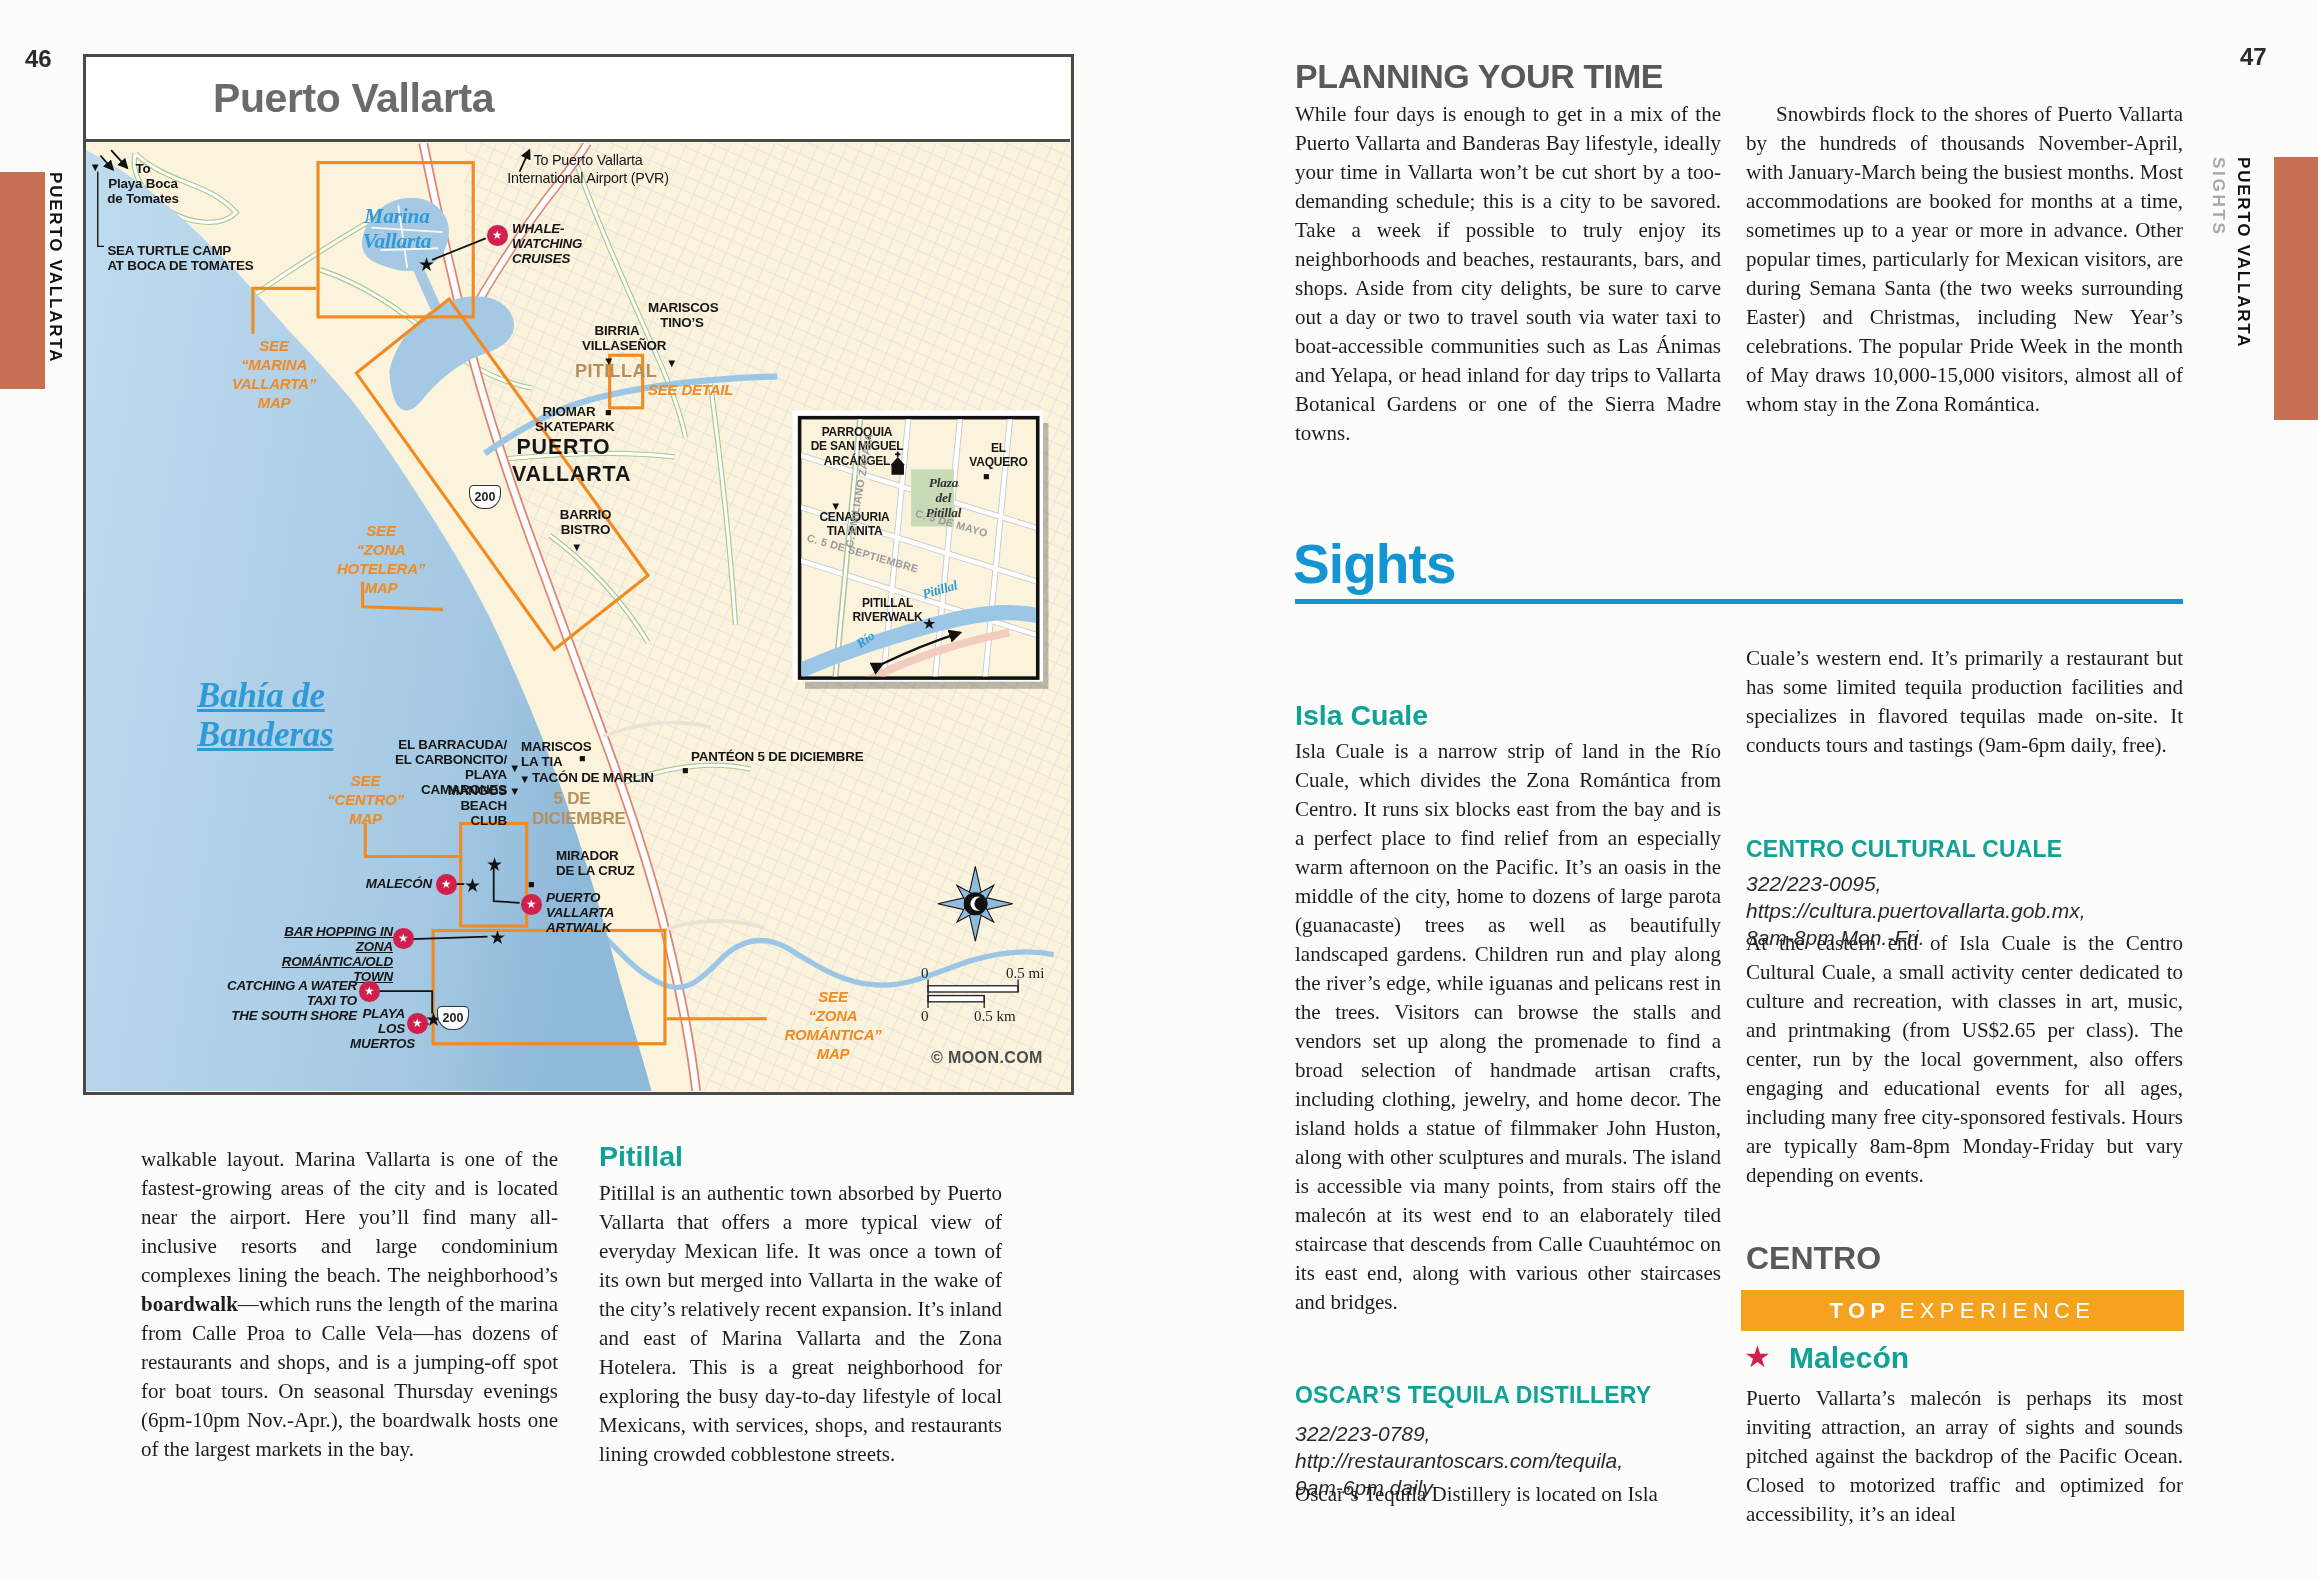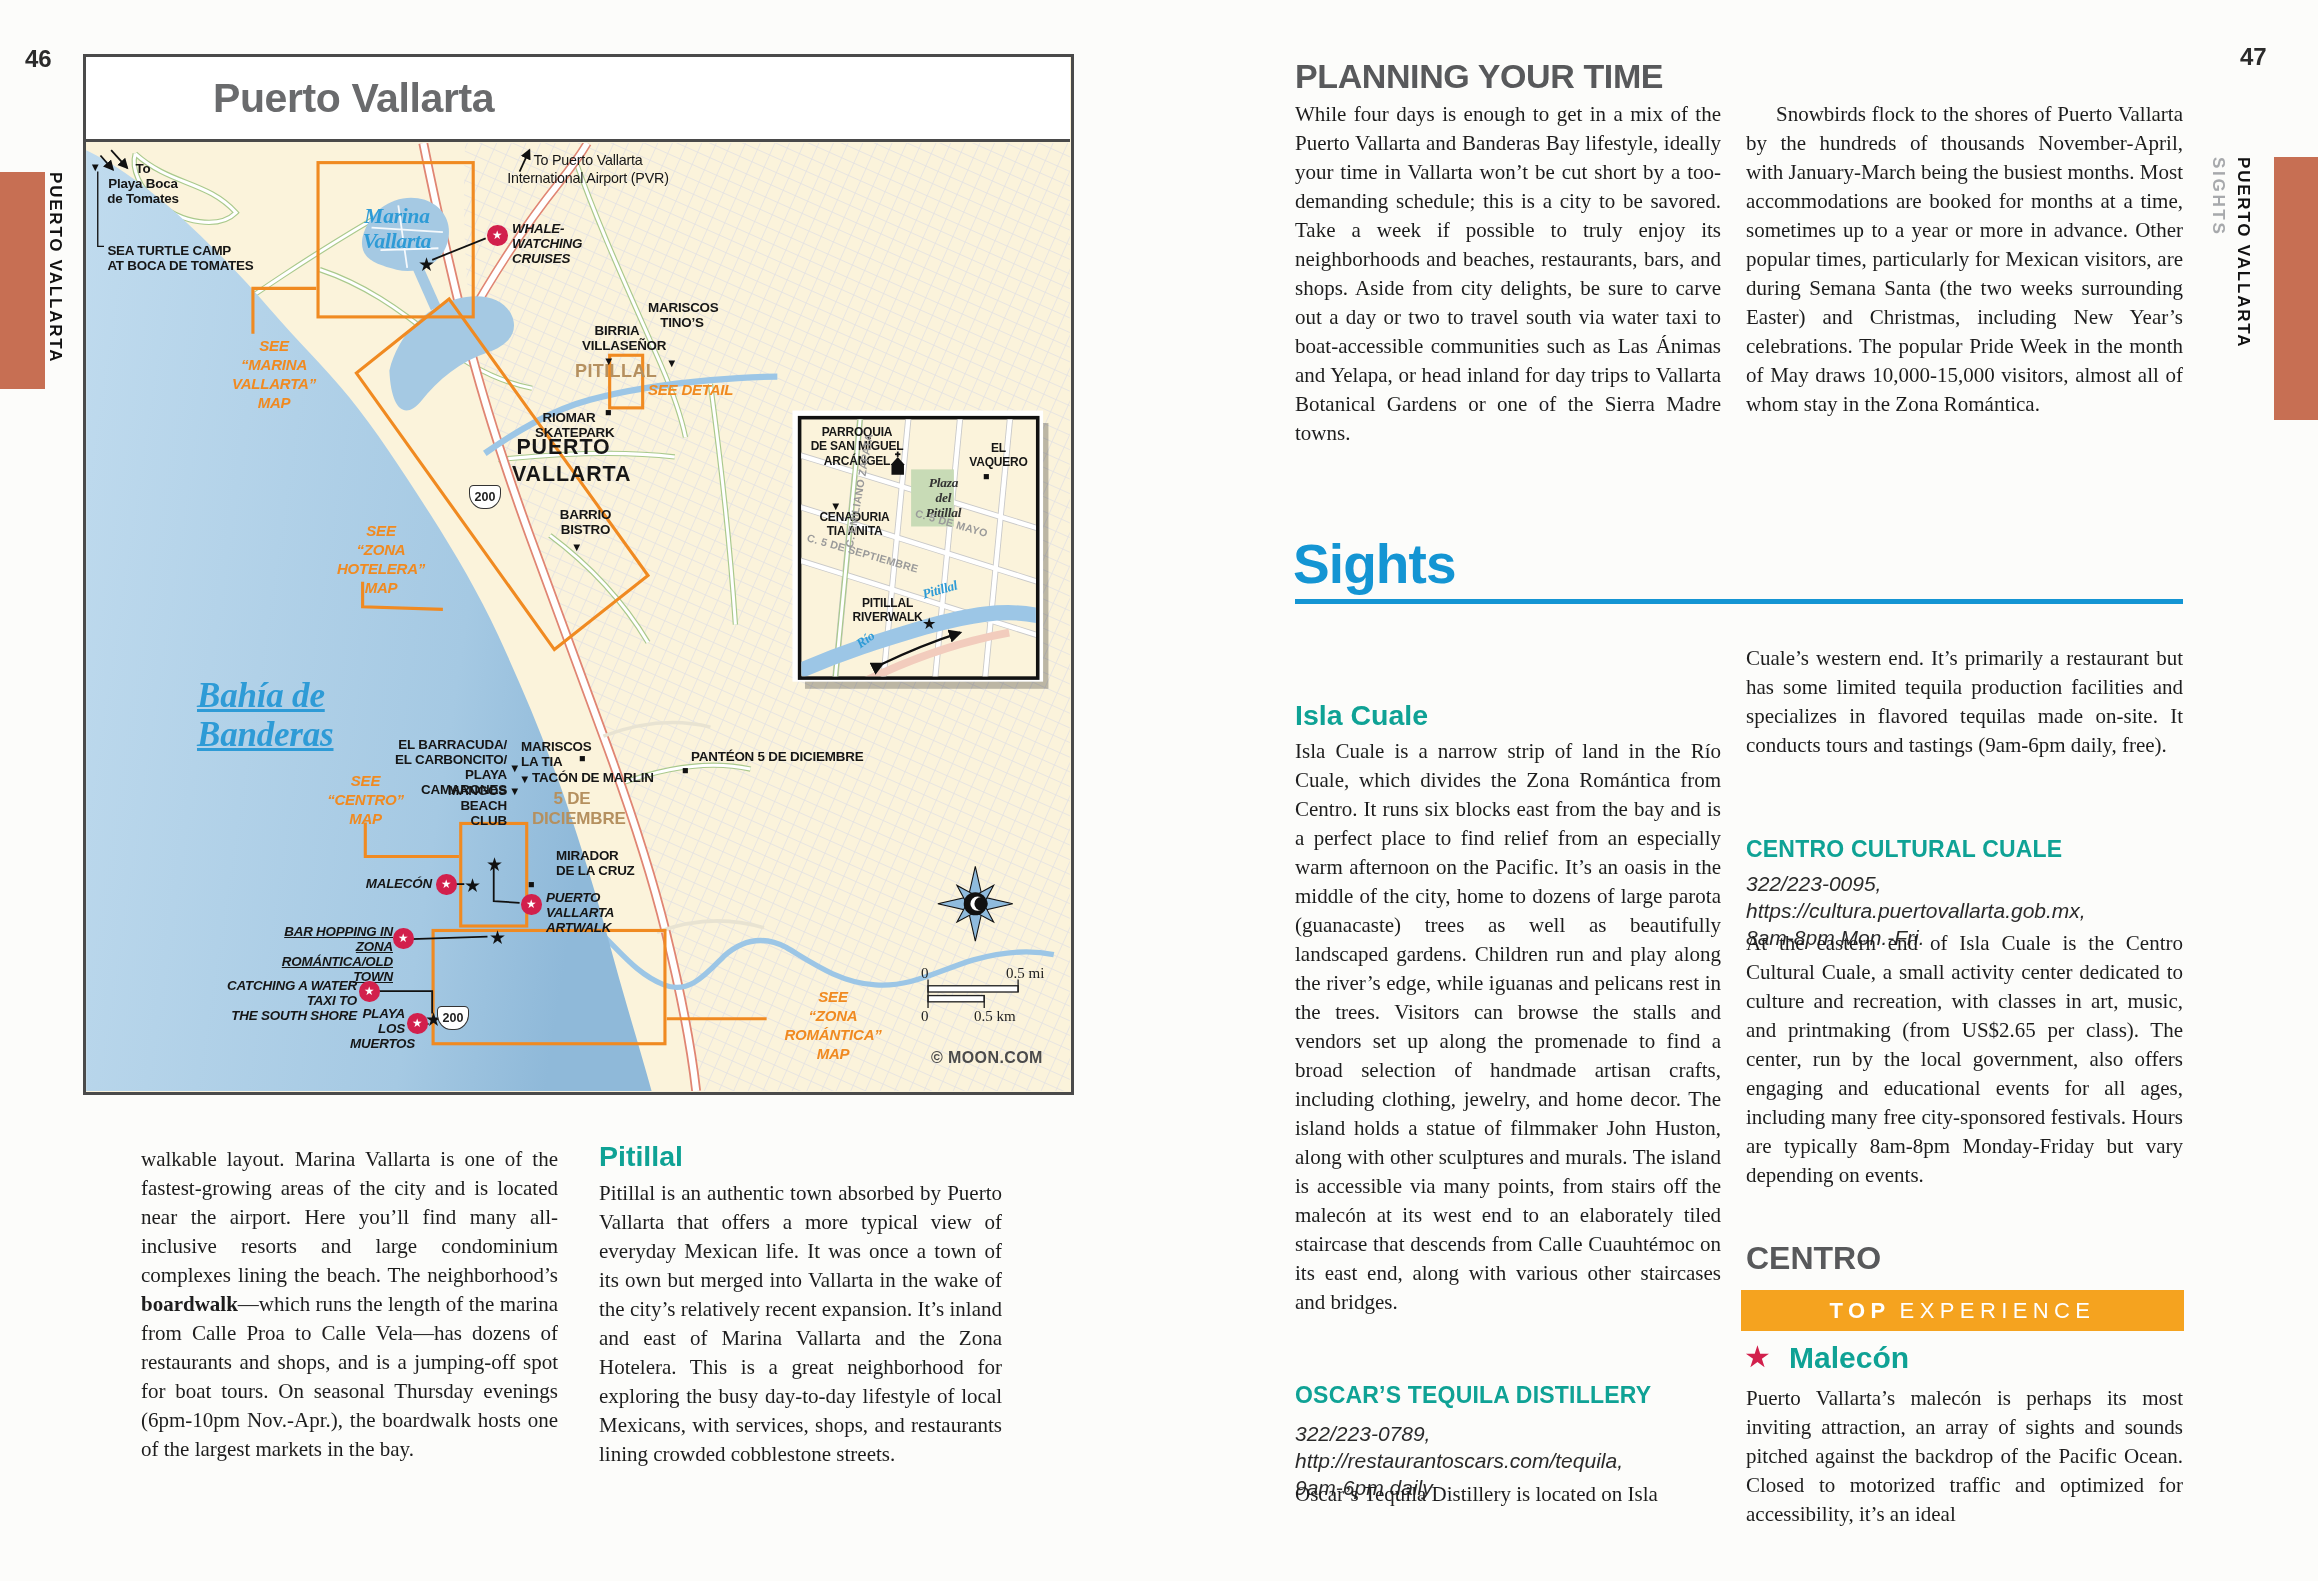--- a/index.html
+++ b/index.html
@@ -240,21 +240,21 @@
 MAP</div>
       <div class="ml orange" style="left:562px;top:237px;">SEE DETAIL</div>
 
       <div class="ml c" style="left:496px;top:180px;width:70px;">BIRRIA
 VILLASEÑOR</div>
       <span class="mk tri" style="left:517px;top:212px;">▼</span>
       <div class="ml c" style="left:562px;top:157px;width:68px;">MARISCOS
 TINO’S</div>
       <span class="mk tri" style="left:580px;top:214px;">▼</span>
       <div class="ml tan" style="left:489px;top:221px;font-size:18px;letter-spacing:0.4px;">PITILLAL</div>
-      <div class="ml c" style="left:449px;top:267px;width:68px;text-align:center;">RIOMAR
+      <div class="ml c" style="left:449px;top:261px;width:68px;text-align:center;">RIOMAR
 SKATEPARK</div>
       <span class="mk sq" style="left:519px;top:264px;">■</span>
       <div class="ml city c" style="left:426px;top:291px;width:103px;">PUERTO
 VALLARTA</div>
       <div class="ml c" style="left:471px;top:364px;width:57px;">BARRIO
 BISTRO</div>
       <span class="mk tri" style="left:485px;top:398px;">▼</span>
 
       <div class="ml water" style="left:111px;top:533px;font-size:35px;line-height:39px;text-decoration:underline;">Bahía de
 Banderas</div>

